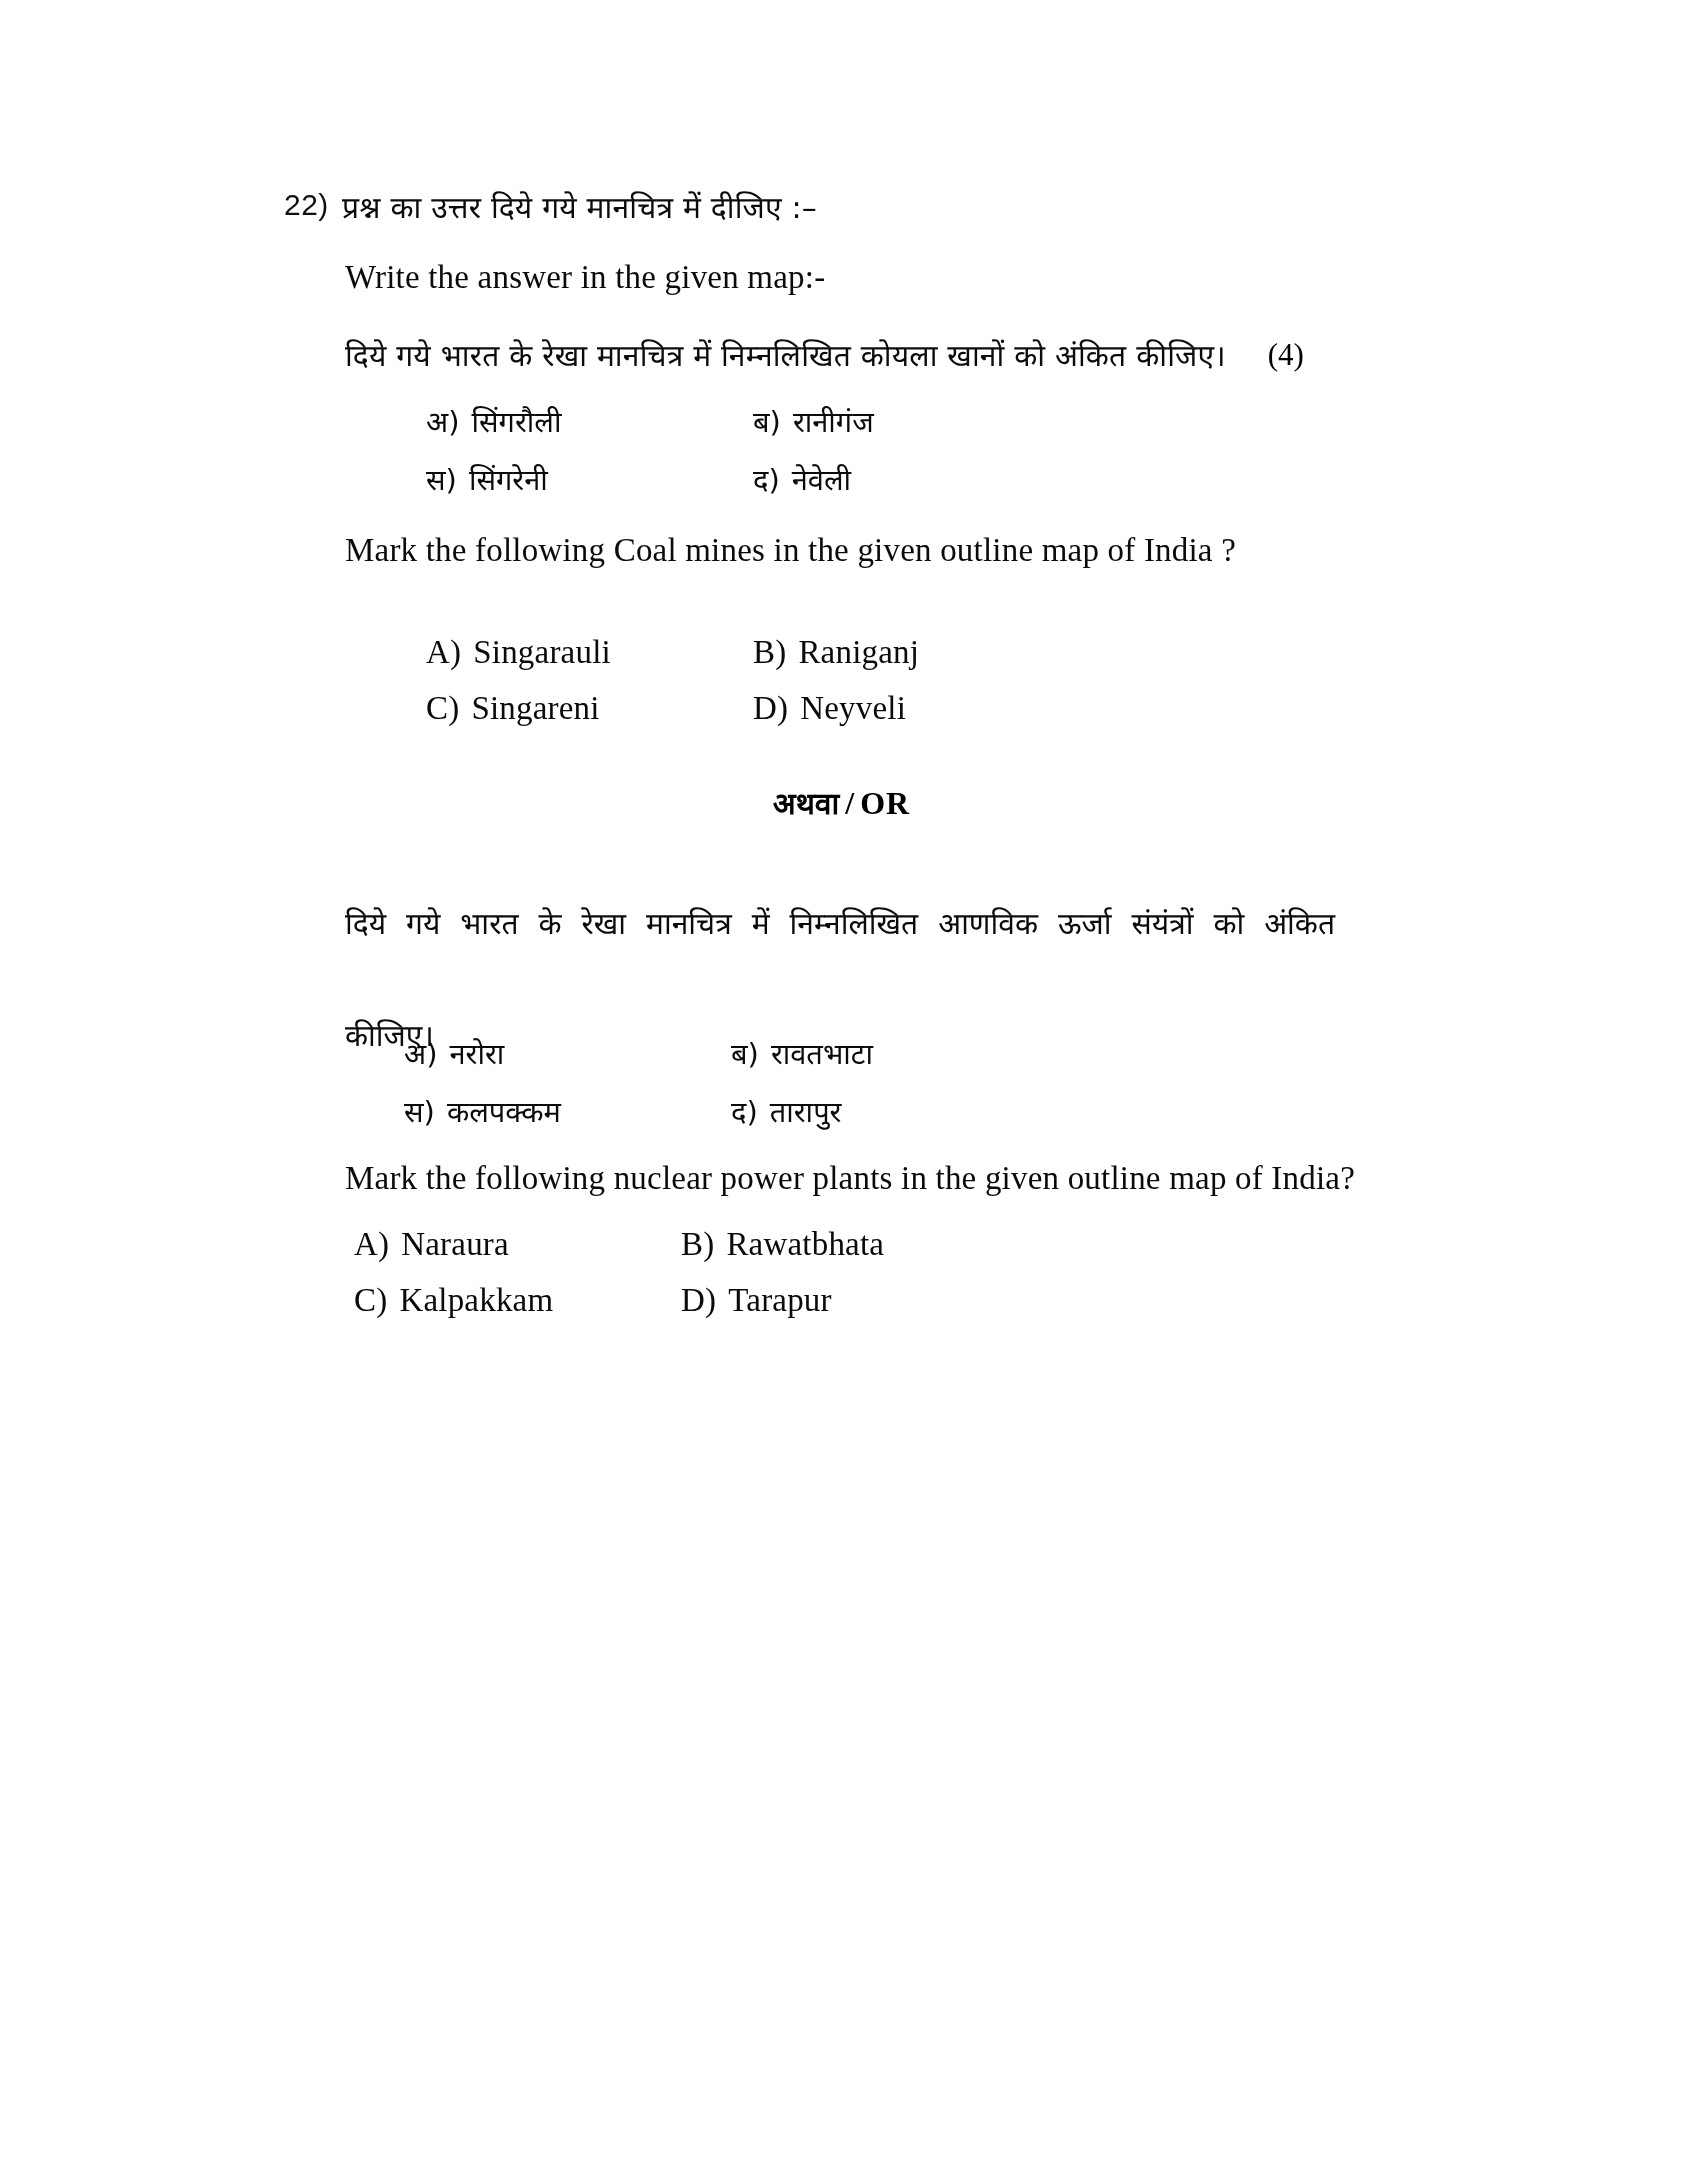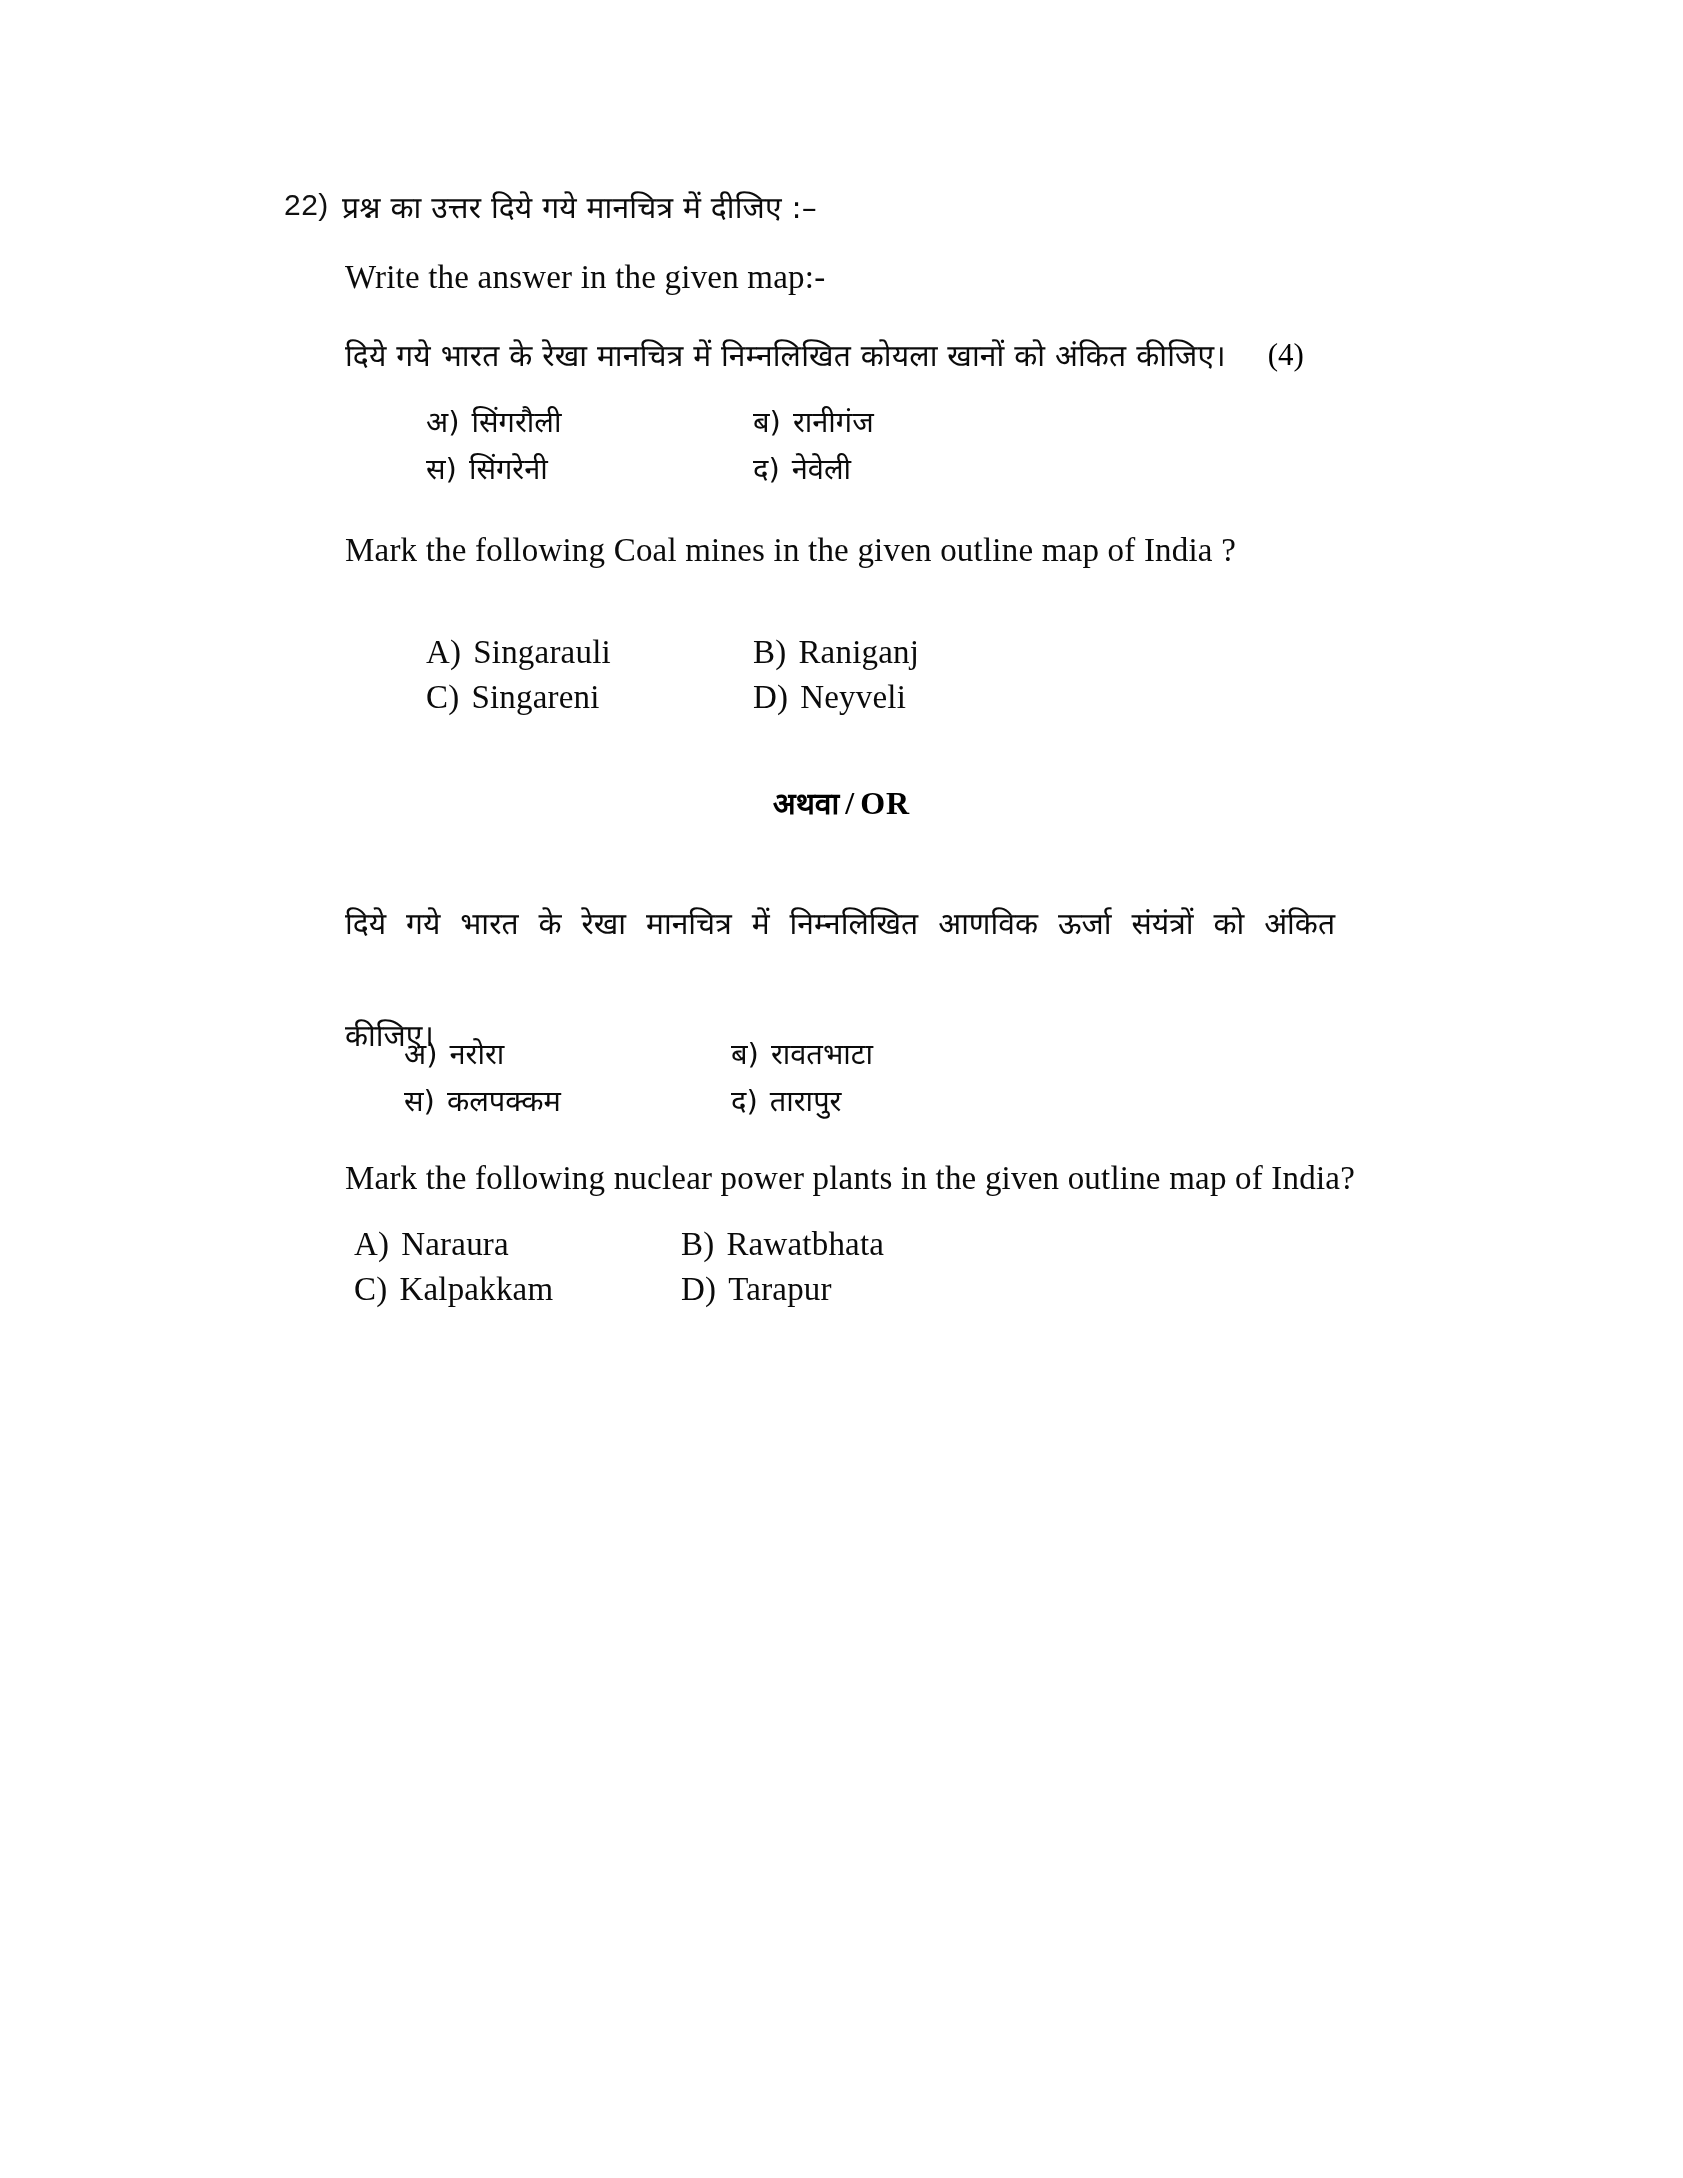--- a/index.html
+++ b/index.html
@@ -68,21 +68,21 @@
   #line-hindi-stem { top: 186px; left: 342px; }
   #line-eng-stem   { top: 259px; left: 345px; }
 
   #line-hindi-coal { top: 334px; left: 345px; align-items: center; }
   #coal-marks      { margin-left: 42px; font-family: "Liberation Serif", serif; font-size: 31px; }
 
   .opt-grid {
     position: absolute;
     display: grid;
     grid-template-columns: 327px auto;
-    row-gap: 8px;
+    row-gap: 19px;
   }
 
   #hindi-coal-options  { top: 401px; left: 426px; }
   #eng-coal-options    { top: 634px; left: 426px; }
   #hindi-nuke-options  { top: 1033px; left: 404px; }
   #eng-nuke-options    { top: 1226px; left: 354px; }
 
   #line-eng-coal-stem  { top: 532px; left: 345px; }
 
   #or-divider {

